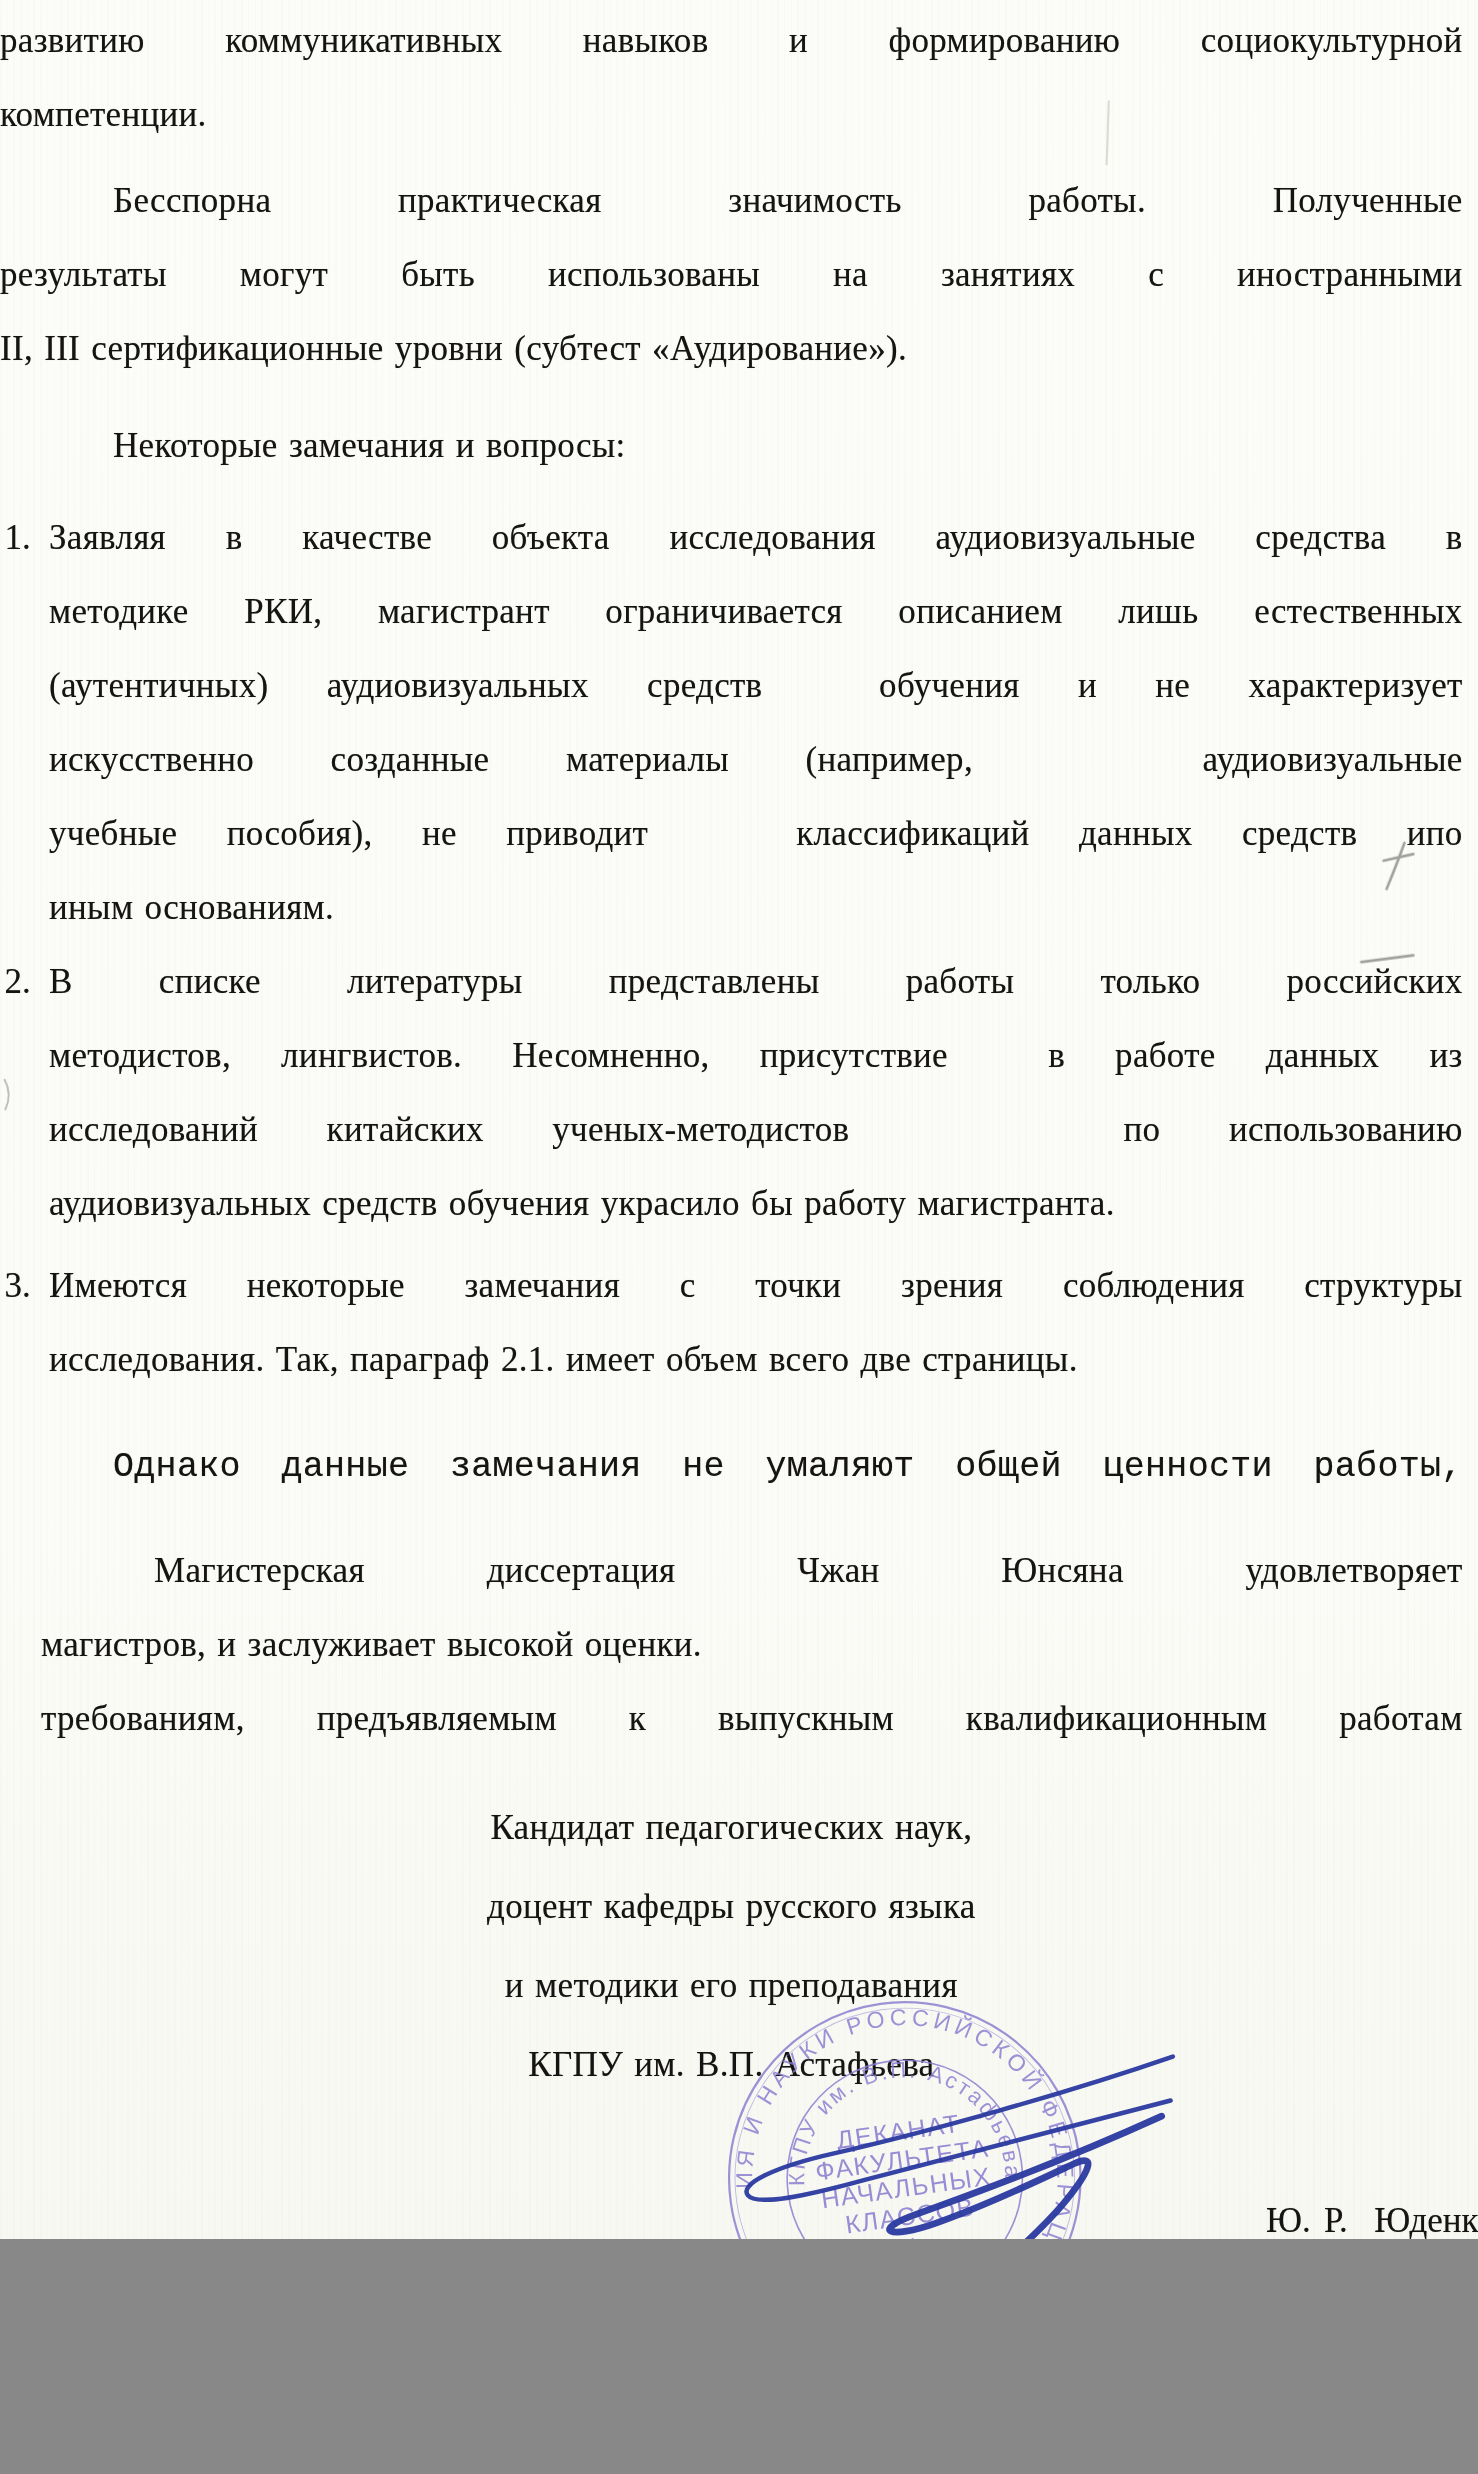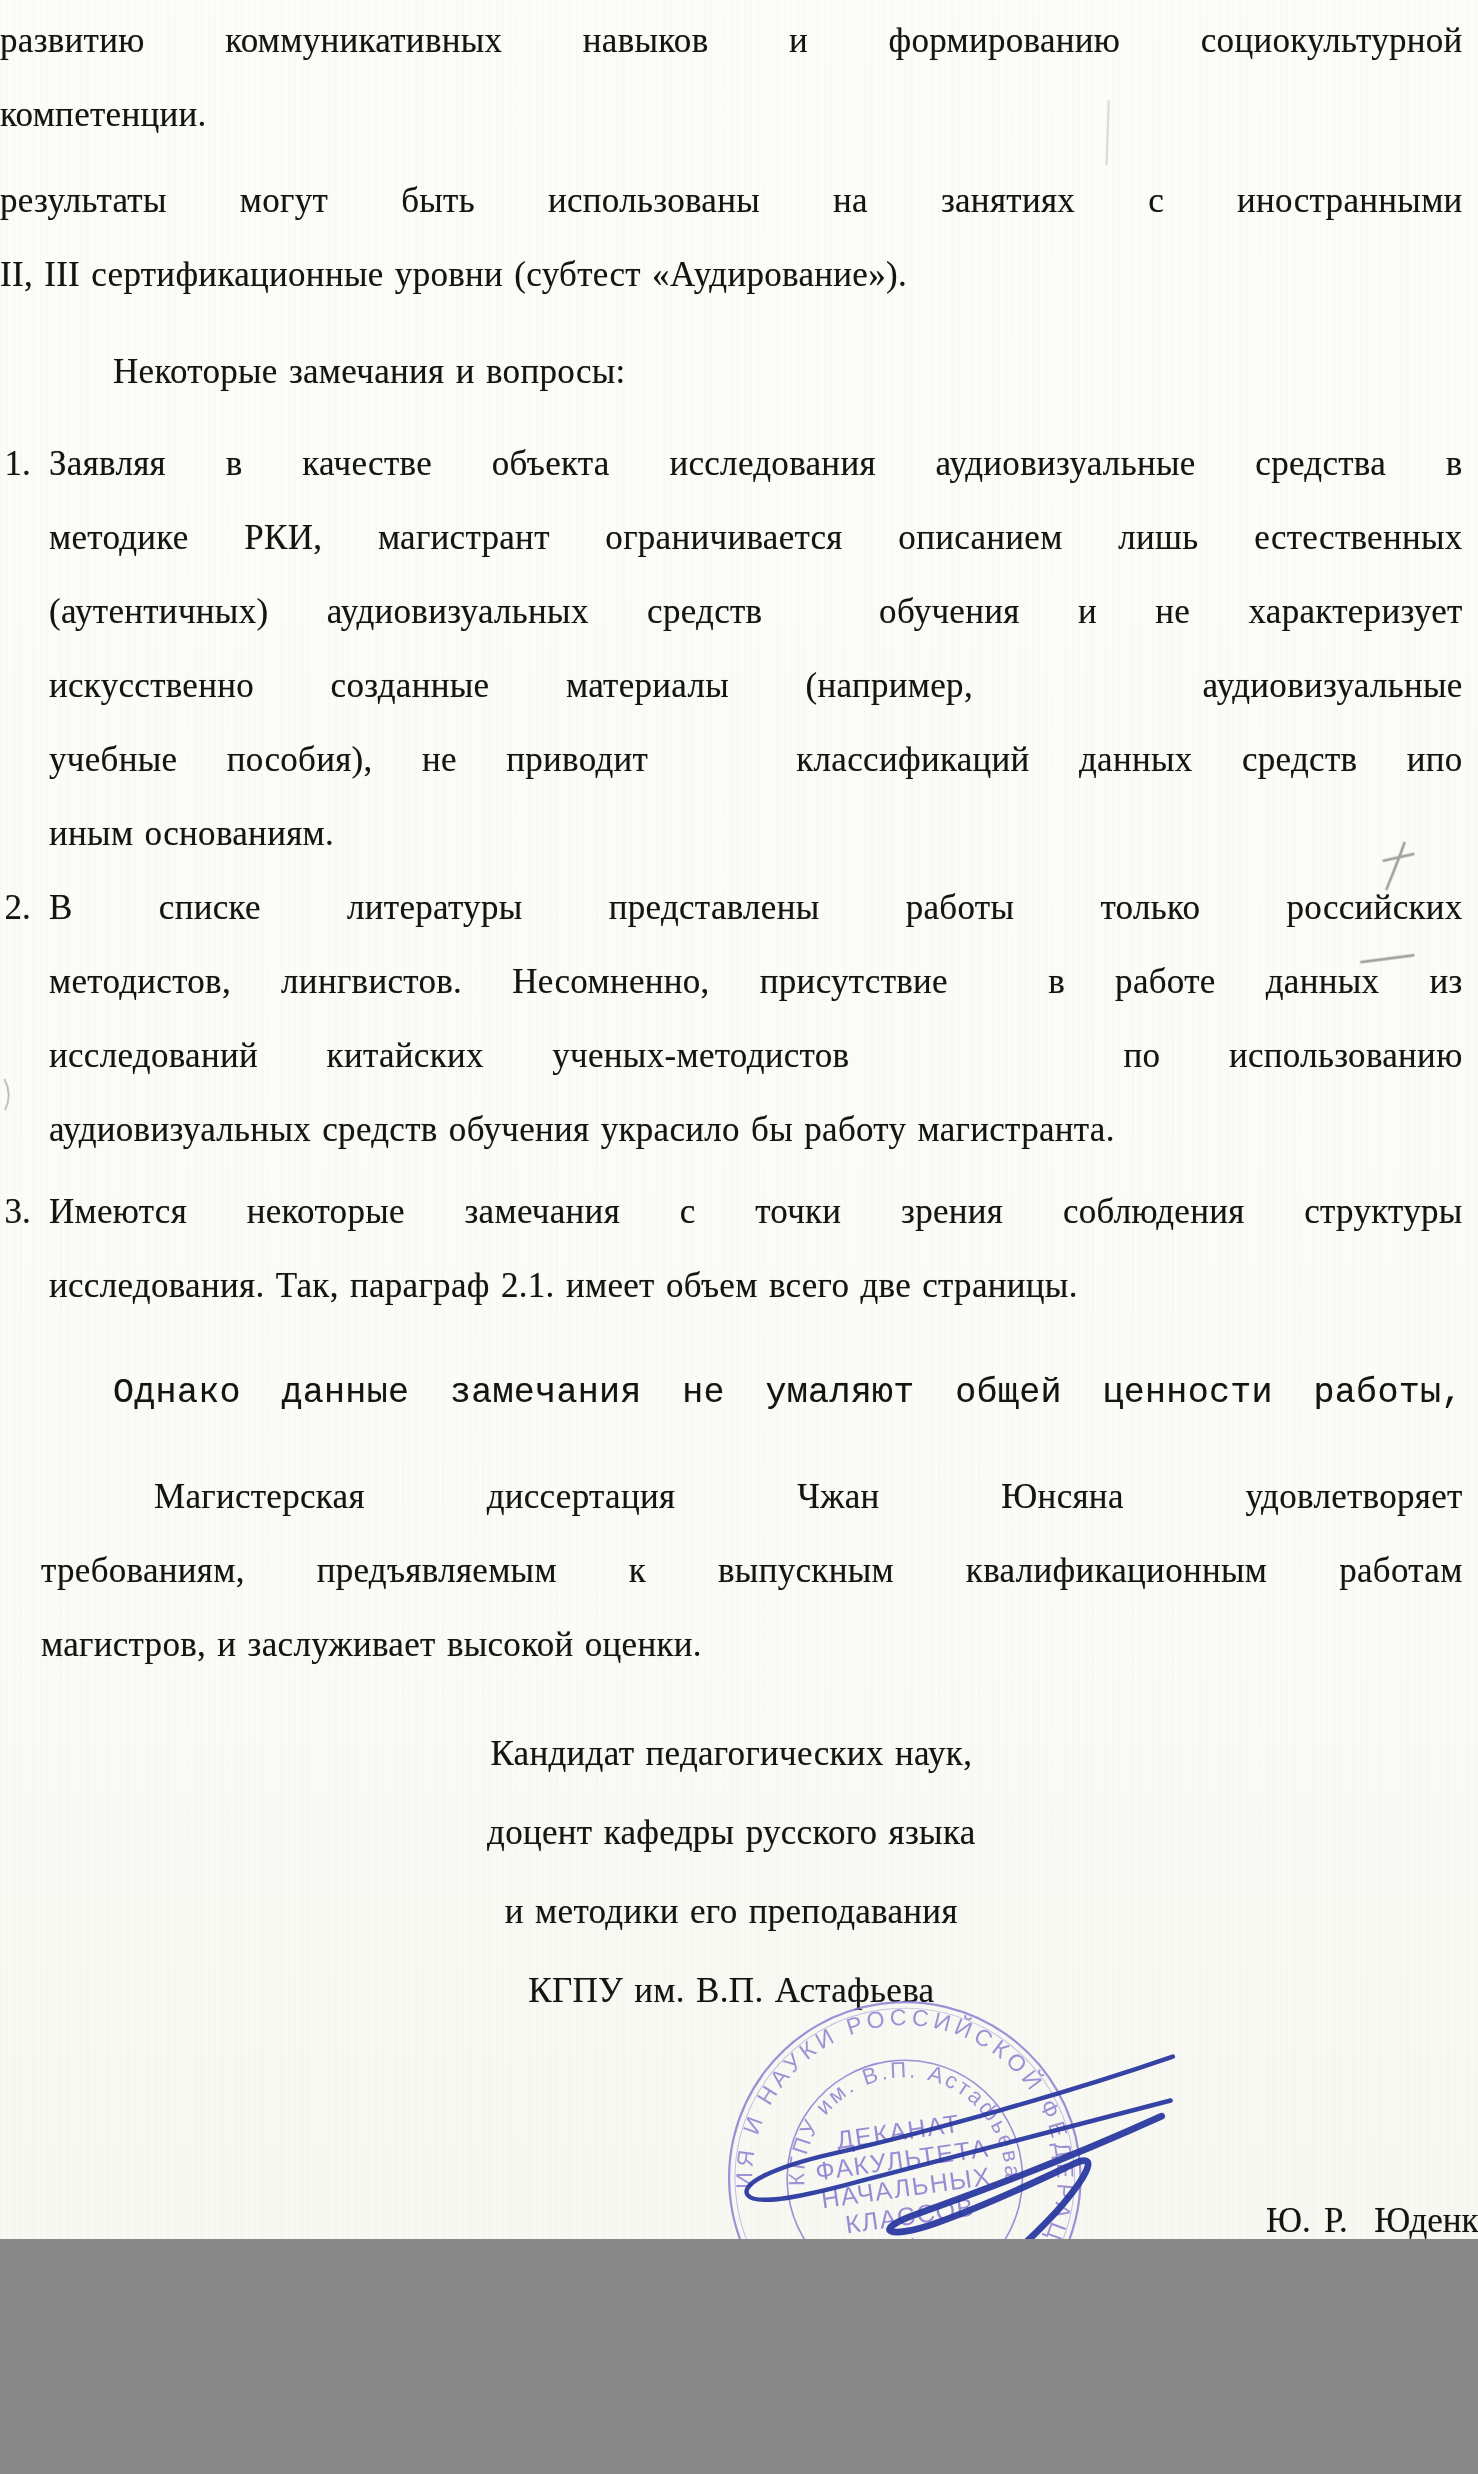--- a/index.html
+++ b/index.html
@@ -66,20 +66,21 @@
 <div class="page">
 
   <div class="textcol">
 
     <div class="p1">
       <div class="line jl">развитию коммуникативных навыков и формированию социокультурной</div>
       <div class="line last">компетенции.</div>
     </div>
 
     <div class="p2">
+      <div class="line jl fi">Бесспорна практическая значимость работы. Полученные</div>
       <div class="line jl">результаты могут быть использованы на занятиях с иностранными</div>
       <div class="line last">II, III сертификационные уровни (субтест «Аудирование»).</div>
     </div>
 
     <div class="heading">
       <div class="line last fi">Некоторые замечания и вопросы:</div>
     </div>
 
     <div class="item item1">
       <span class="num">1.</span>
@@ -104,22 +105,22 @@
       <div class="line jl">Имеются некоторые замечания с точки зрения соблюдения структуры</div>
       <div class="line last">исследования. Так, параграф 2.1. имеет объем всего две страницы.</div>
     </div>
 
     <div class="p3">
       <div class="line jl fi">Однако данные замечания не умаляют общей ценности работы,</div>
     </div>
 
     <div class="p4">
       <div class="line jl fi">Магистерская диссертация Чжан Юнсяна удовлетворяет</div>
+      <div class="line last">магистров, и заслуживает высокой оценки.</div>
       <div class="line jl">требованиям, предъявляемым к выпускным квалификационным работам</div>
-      <div class="line last">магистров, и заслуживает высокой оценки.</div>
     </div>
 
     <div class="signoff">
       <div class="line">Кандидат педагогических наук,</div>
       <div class="line">доцент кафедры русского языка</div>
       <div class="line">и методики его преподавания</div>
       <div class="line">КГПУ им. В.П. Астафьева</div>
     </div>
 
   </div>

